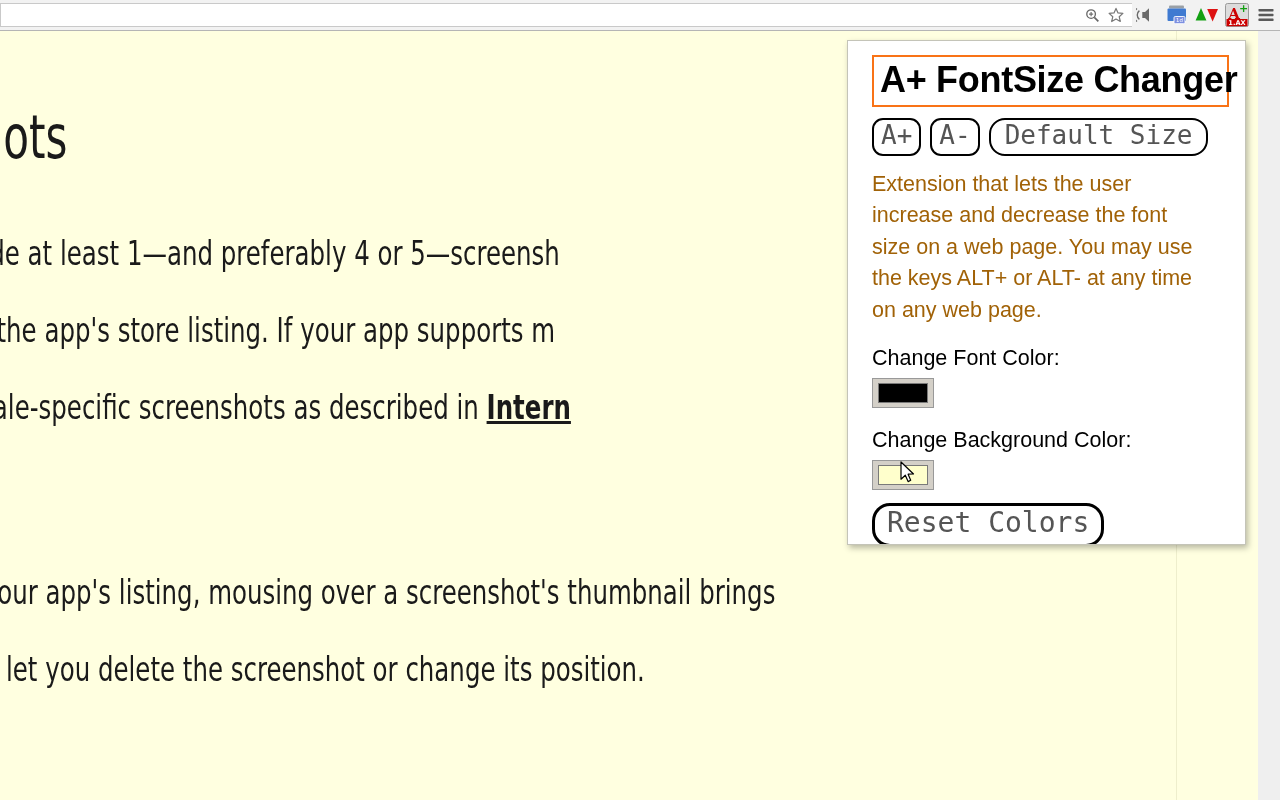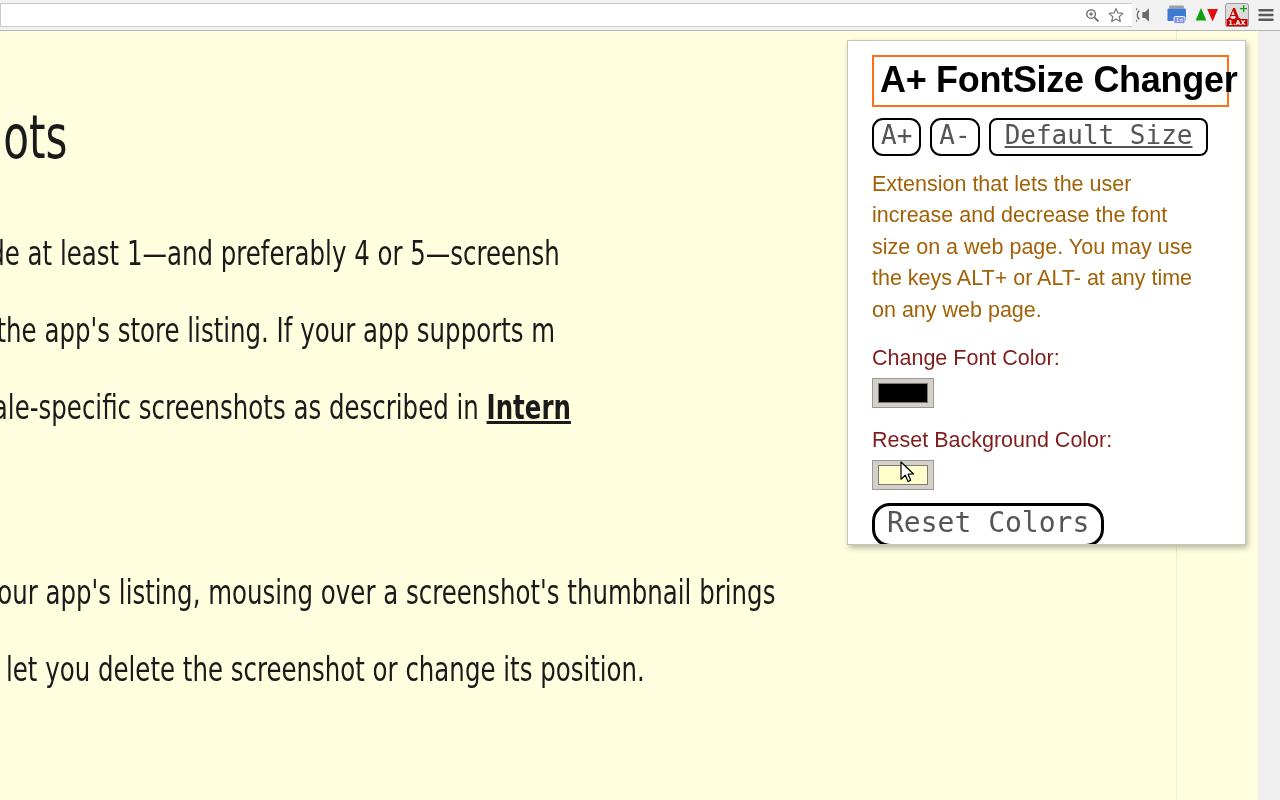--- a/index.html
+++ b/index.html
@@ -134,32 +134,32 @@
     font-size: 26px;
     color: #555;
     background: #fff;
     border: 2px solid #000;
     border-radius: 11px;
     padding: 1px 7px 3px 7px;
     line-height: 1.15;
     cursor: pointer;
     white-space: nowrap;
   }
-  #default-size-btn { padding: 1px 14px 3px 14px; border-radius: 8px; text-decoration: underline; }
+  #default-size-btn { padding: 1px 14px 3px 14px; border-radius: 16px; }
 
   #popup-description {
     font-size: 21.5px;
     line-height: 31.5px;
     color: #a16207;
     margin-top: 13px;
     max-width: 330px;
   }
   .popup-label {
     font-size: 21.5px;
-    color: #7f1d1d;
+    color: #000000;
     margin-top: 20px;
   }
   .color-swatch-wrap {
     margin-top: 7px;
     width: 62px; height: 30px;
     background: #d4d0c8;
     border: 1px solid #999;
     display: flex; align-items: center; justify-content: center;
     cursor: pointer;
   }
@@ -286,21 +286,21 @@
     <button class="size-btn" id="default-size-btn">Default Size</button>
   </div>
 
   <p id="popup-description">Extension that lets the user increase and decrease the font size on a web page. You may use the keys ALT+ or ALT- at any time on any web page.</p>
 
   <div class="popup-label">Change Font Color:</div>
   <div class="color-swatch-wrap">
     <div class="color-swatch" id="font-color-swatch" style="background: rgb(0, 0, 0);"></div>
   </div>
 
-  <div class="popup-label">Reset Background Color:</div>
+  <div class="popup-label">Change Background Color:</div>
   <div class="color-swatch-wrap">
     <div class="color-swatch" id="bg-color-swatch" style="background: rgb(255, 255, 204);"></div>
   </div>
 
   <button id="reset-colors-btn">Reset Colors</button>
 </div>
 
 <div id="mouse-cursor">
   <svg width="16" height="24" viewBox="0 0 16 24">
     <polygon points="1,1 1,18.2 5.3,14.2 8.1,20.6 10.7,19.3 8.1,13.2 13.5,13.0" fill="#ffffff" stroke="#000000" stroke-width="1.2" stroke-linejoin="round"></polygon>

